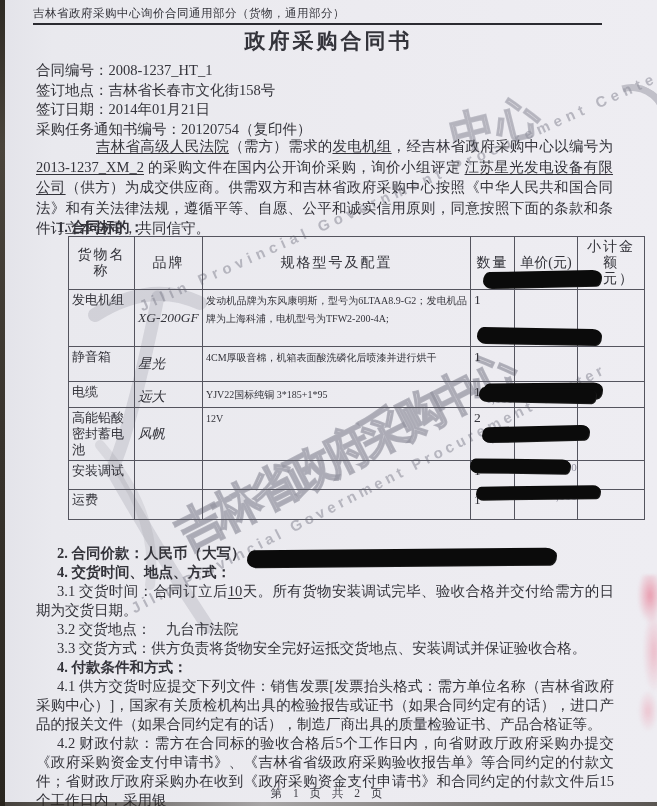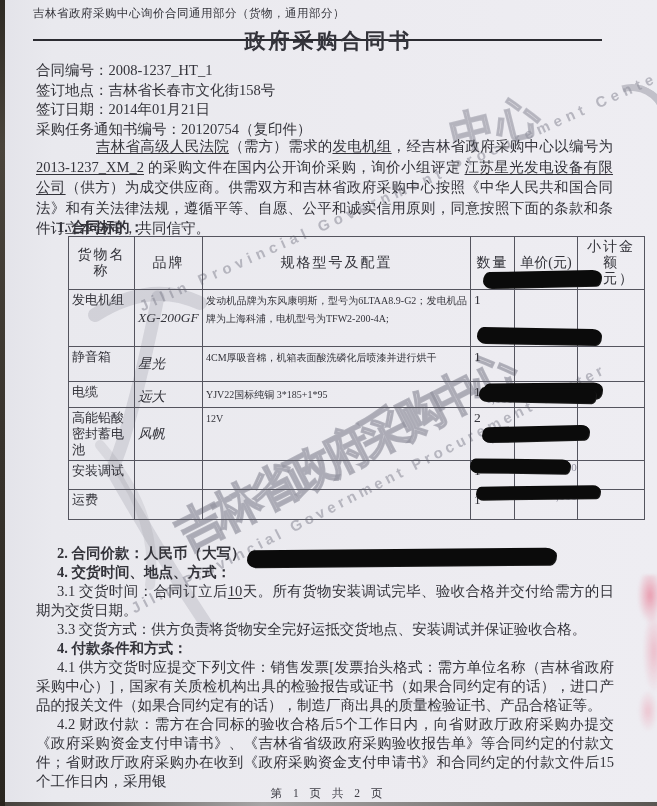--- a/index.html
+++ b/index.html
@@ -43,21 +43,21 @@
     font-size:44px; font-weight:bold; letter-spacing:2px;
     color:rgba(152,152,163,.18);
     -webkit-text-stroke:1.5px rgba(148,148,160,.55);
   }
   .wm-arc{ position:absolute; left:596px; top:84px; width:72px; height:72px; z-index:0;
     border:7px solid transparent; border-top-color:rgba(148,148,160,.5);
     border-radius:50%; transform:rotate(28deg); }
   .wm-logo{ position:absolute; left:40px; top:255px; z-index:0; opacity:.8; }
   
   .hdr{ position:absolute; left:33px; top:3px; width:569px; z-index:2;
-    border-bottom:2px solid #2b2b31; padding-bottom:18px; }
+    border-bottom:2px solid #2b2b31; padding-bottom:2px; }
   .hdr span{ font-size:11.5px; letter-spacing:.5px; }
   .title{ position:absolute; left:0; top:27px; width:657px; text-align:center; z-index:2;
     font-size:21px; font-weight:bold; letter-spacing:3px; }
   .meta{ position:absolute; left:36px; top:61px; z-index:2; font-size:14.5px; line-height:19.5px; }
   .intro{ position:absolute; left:36px; top:136px; width:577px; z-index:2;
     font-size:14.5px; line-height:20.5px; text-align:justify; text-indent:60px; }
   .u{ text-decoration:underline; text-underline-offset:2px; }
   .sec1{ position:absolute; left:57px; top:218px; z-index:2; font-size:14.5px; font-weight:bold; }
   
   table{ position:absolute; left:36px; top:236px; z-index:2;
@@ -209,20 +209,21 @@
   <div class="redact rd4"></div>
   <div class="redact rd5"></div>
   <div class="redact rd6"></div>
   <div class="redact rd7"></div>
   <div class="redact rdP"></div>
 
   <div class="secs">
     <p class="b">2. 合同价款：人民币（大写）</p>
     <p class="b">4. 交货时间、地点、方式：</p>
     <p><span>3.1 交货时间：合同订立后</span><span class="u">10</span><span>天。所有货物安装调试完毕、验收合格并交付给需方的日期为交货日期。</span></p>
+    <p>3.2 交货地点：　九台市法院</p>
     <p>3.3 交货方式：供方负责将货物安全完好运抵交货地点、安装调试并保证验收合格。</p>
     <p class="b">4. 付款条件和方式：</p>
     <p>4.1 供方交货时应提交下列文件：销售发票[发票抬头格式：需方单位名称（吉林省政府采购中心）]，国家有关质检机构出具的检验报告或证书（如果合同约定有的话），进口产品的报关文件（如果合同约定有的话），制造厂商出具的质量检验证书、产品合格证等。</p>
     <p>4.2 财政付款：需方在合同标的验收合格后5个工作日内，向省财政厅政府采购办提交《政府采购资金支付申请书》、《吉林省省级政府采购验收报告单》等合同约定的付款文件；省财政厅政府采购办在收到《政府采购资金支付申请书》和合同约定的付款文件后15个工作日内，采用银</p>
   </div>
 
   <div class="footer">第 1 页 共 2 页</div>
 
   <div class="edge-left"></div>
   <div class="edge-bottom"></div>

